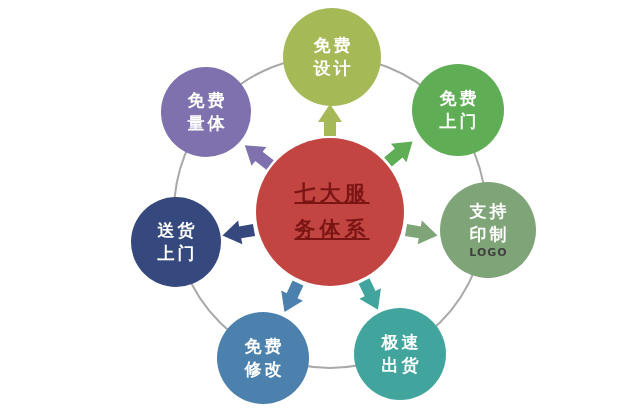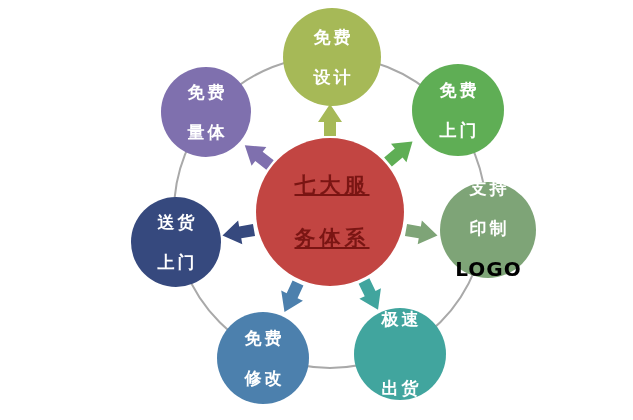--- a/index.html
+++ b/index.html
@@ -23,33 +23,32 @@
     height: 420px;
   }
   .node, .center-node {
     position: absolute;
     border-radius: 50%;
     display: flex;
     flex-direction: column;
     align-items: center;
     justify-content: center;
     text-align: center;
-    gap: 17px;
   }
   .node .line {
     color: #ffffff;
     font-weight: bold;
     font-size: 17px;
     line-height: 1.35;
     letter-spacing: 3px;
     text-indent: 3px; 
   }
   .node .line.logo-line {
-    color: #000000;
-    font-size: 20px;
+    color: #404040;
+    font-size: 11px;
     letter-spacing: 1px;
     text-indent: 1px;
   }
   .center-node .line {
     font-weight: bold;
     font-size: 21px;
     line-height: 1.7;
     letter-spacing: 4px;
     text-indent: 4px;
   }
@@ -99,21 +98,21 @@
     <div class="line">免费</div>
     <div class="line">上门</div>
   </div>
 
   <div class="node" style="left: 440px; top: 182px; width: 96px; height: 96px; background: rgb(126, 164, 119);">
     <div class="line">支持</div>
     <div class="line">印制</div>
     <div class="line logo-line">LOGO</div>
   </div>
 
-  <div class="node" style="left: 354px; top: 308px; width: 92px; height: 92px; background: rgb(65, 165, 158); justify-content: space-between;">
+  <div class="node" style="left: 354px; top: 308px; width: 92px; height: 92px; background: rgb(65, 165, 158);">
     <div class="line">极速</div>
     <div class="line">出货</div>
   </div>
 
   <div class="node" style="left: 217px; top: 312px; width: 92px; height: 92px; background: rgb(76, 128, 173);">
     <div class="line">免费</div>
     <div class="line">修改</div>
   </div>
 
   <div class="node" style="left: 131px; top: 197px; width: 90px; height: 90px; background: rgb(54, 73, 126);">

